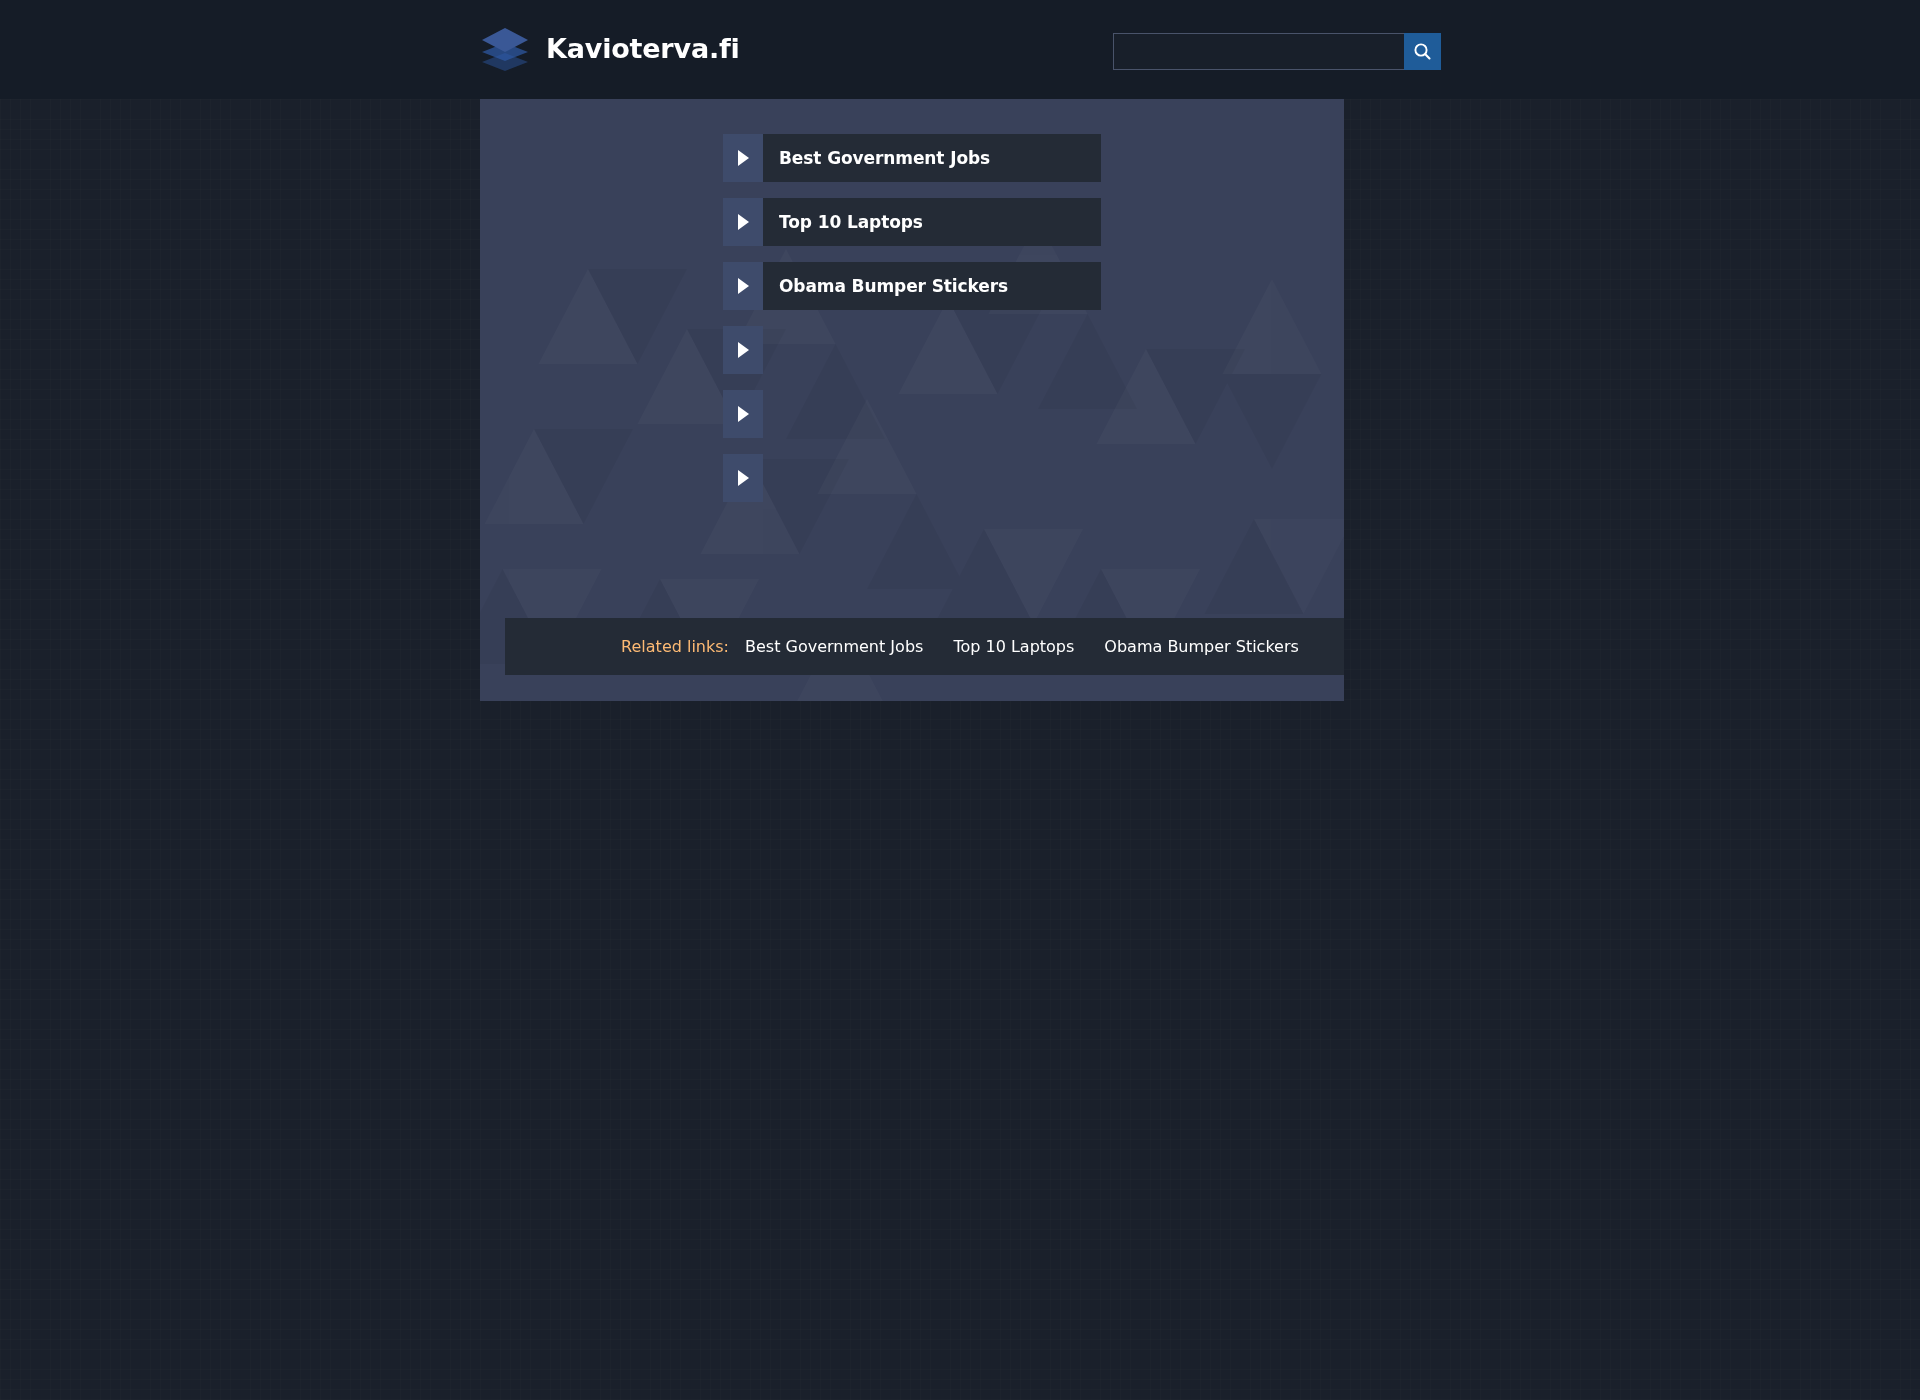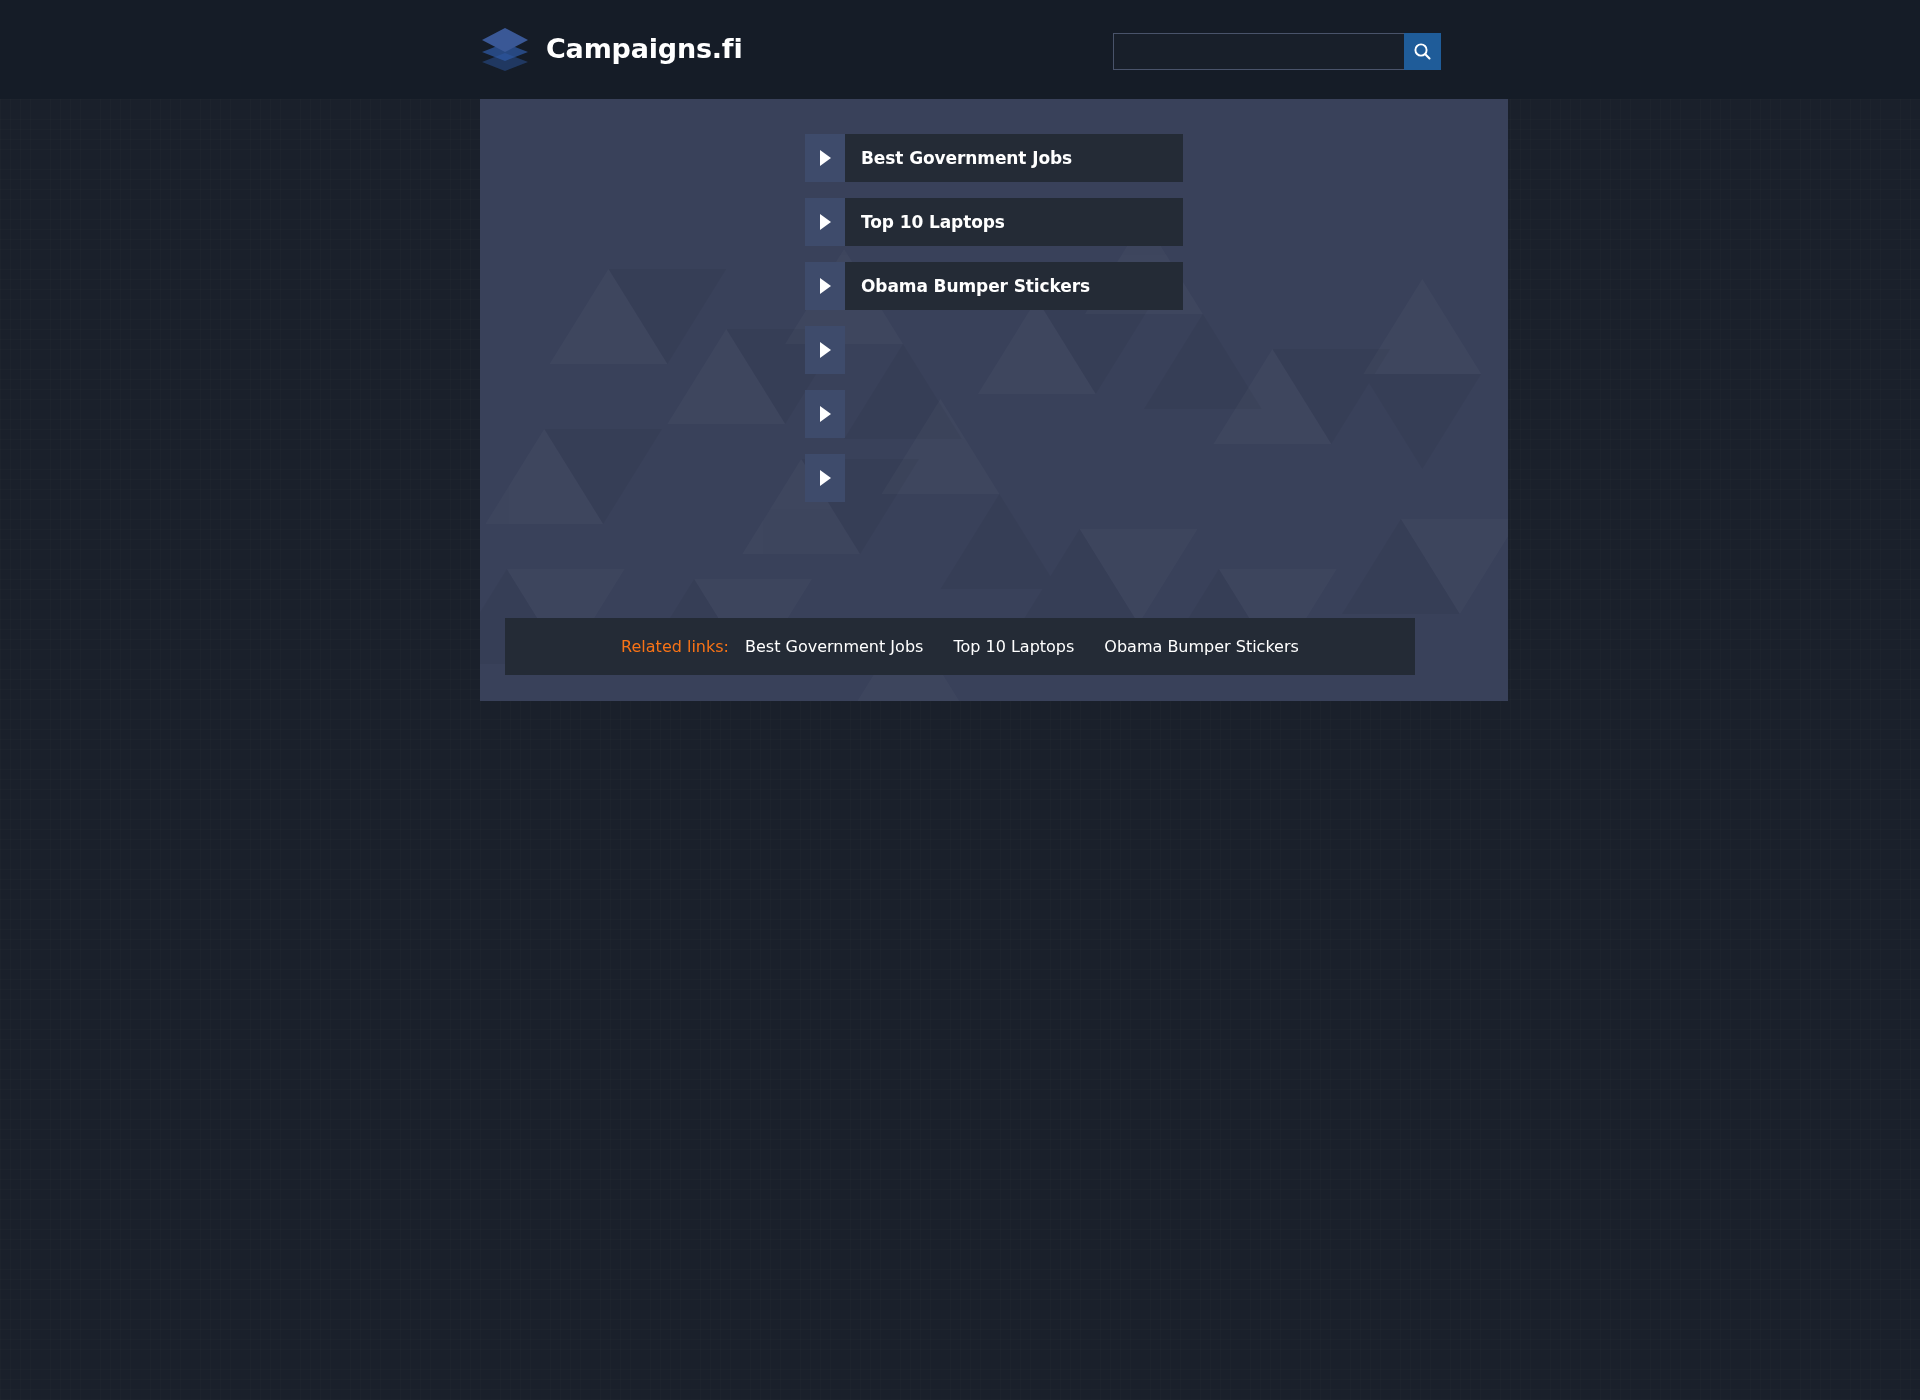--- a/index.html
+++ b/index.html
@@ -104,21 +104,21 @@
     justify-content: center;
     padding: 0;
   }
   .search-button svg { display: block; }
 
   
   .container {
     position: absolute;
     left: 480px;
     top: 99px;
-    width: 1028px;
+    width: 864px;
     height: 602px;
     background-color: #39415a;
     overflow: hidden;
   }
   .poly-bg {
     position: absolute;
     inset: 0;
     width: 100%;
     height: 100%;
     opacity: 1;
@@ -176,21 +176,21 @@
     width: 910px;
     height: 57px;
     background: #242b36;
     display: flex;
     align-items: center;
     justify-content: center;
     gap: 0;
     z-index: 3;
   }
   .related-label {
-    color: #f97316;
+    color: #fdba74;
     font-size: 16px;
     margin-right: 16px;
     white-space: nowrap;
   }
   .related-link {
     color: #ffffff;
     font-size: 16px;
     text-decoration: none;
     margin-right: 30px;
     white-space: nowrap;
@@ -205,21 +205,21 @@
   <div class="header-inner">
 
     <a class="brand" href="#">
       <span class="logo-icon">
         <svg class="logo-icon" viewBox="0 0 54 54" xmlns="http://www.w3.org/2000/svg">
           <polygon points="27,32 4,41 27,50 50,41" fill="#2f5ba8" opacity="0.45"></polygon>
           <polygon points="27,22 4,31 27,40 50,31" fill="#2f5ba8" opacity="0.7"></polygon>
           <polygon points="27,7 4,19 27,31 50,19" fill="#3a5896" opacity="1"></polygon>
         </svg>
       </span>
-      <span class="brand-name">Campaigns.fi</span>
+      <span class="brand-name">Kavioterva.fi</span>
     </a>
 
     <div class="search-wrap">
       <input class="search-input" type="text" placeholder="" style="">
       <button class="search-button" aria-label="Search">
         <span>
           <svg width="19" height="19" viewBox="0 0 19 19" xmlns="http://www.w3.org/2000/svg">
             <circle cx="8" cy="8" r="5.6" fill="none" stroke="#ffffff" stroke-width="1.9"></circle>
             <line x1="12.3" y1="12.3" x2="16.5" y2="16.5" stroke="#ffffff" stroke-width="2.1" stroke-linecap="round"></line>
           </svg>

